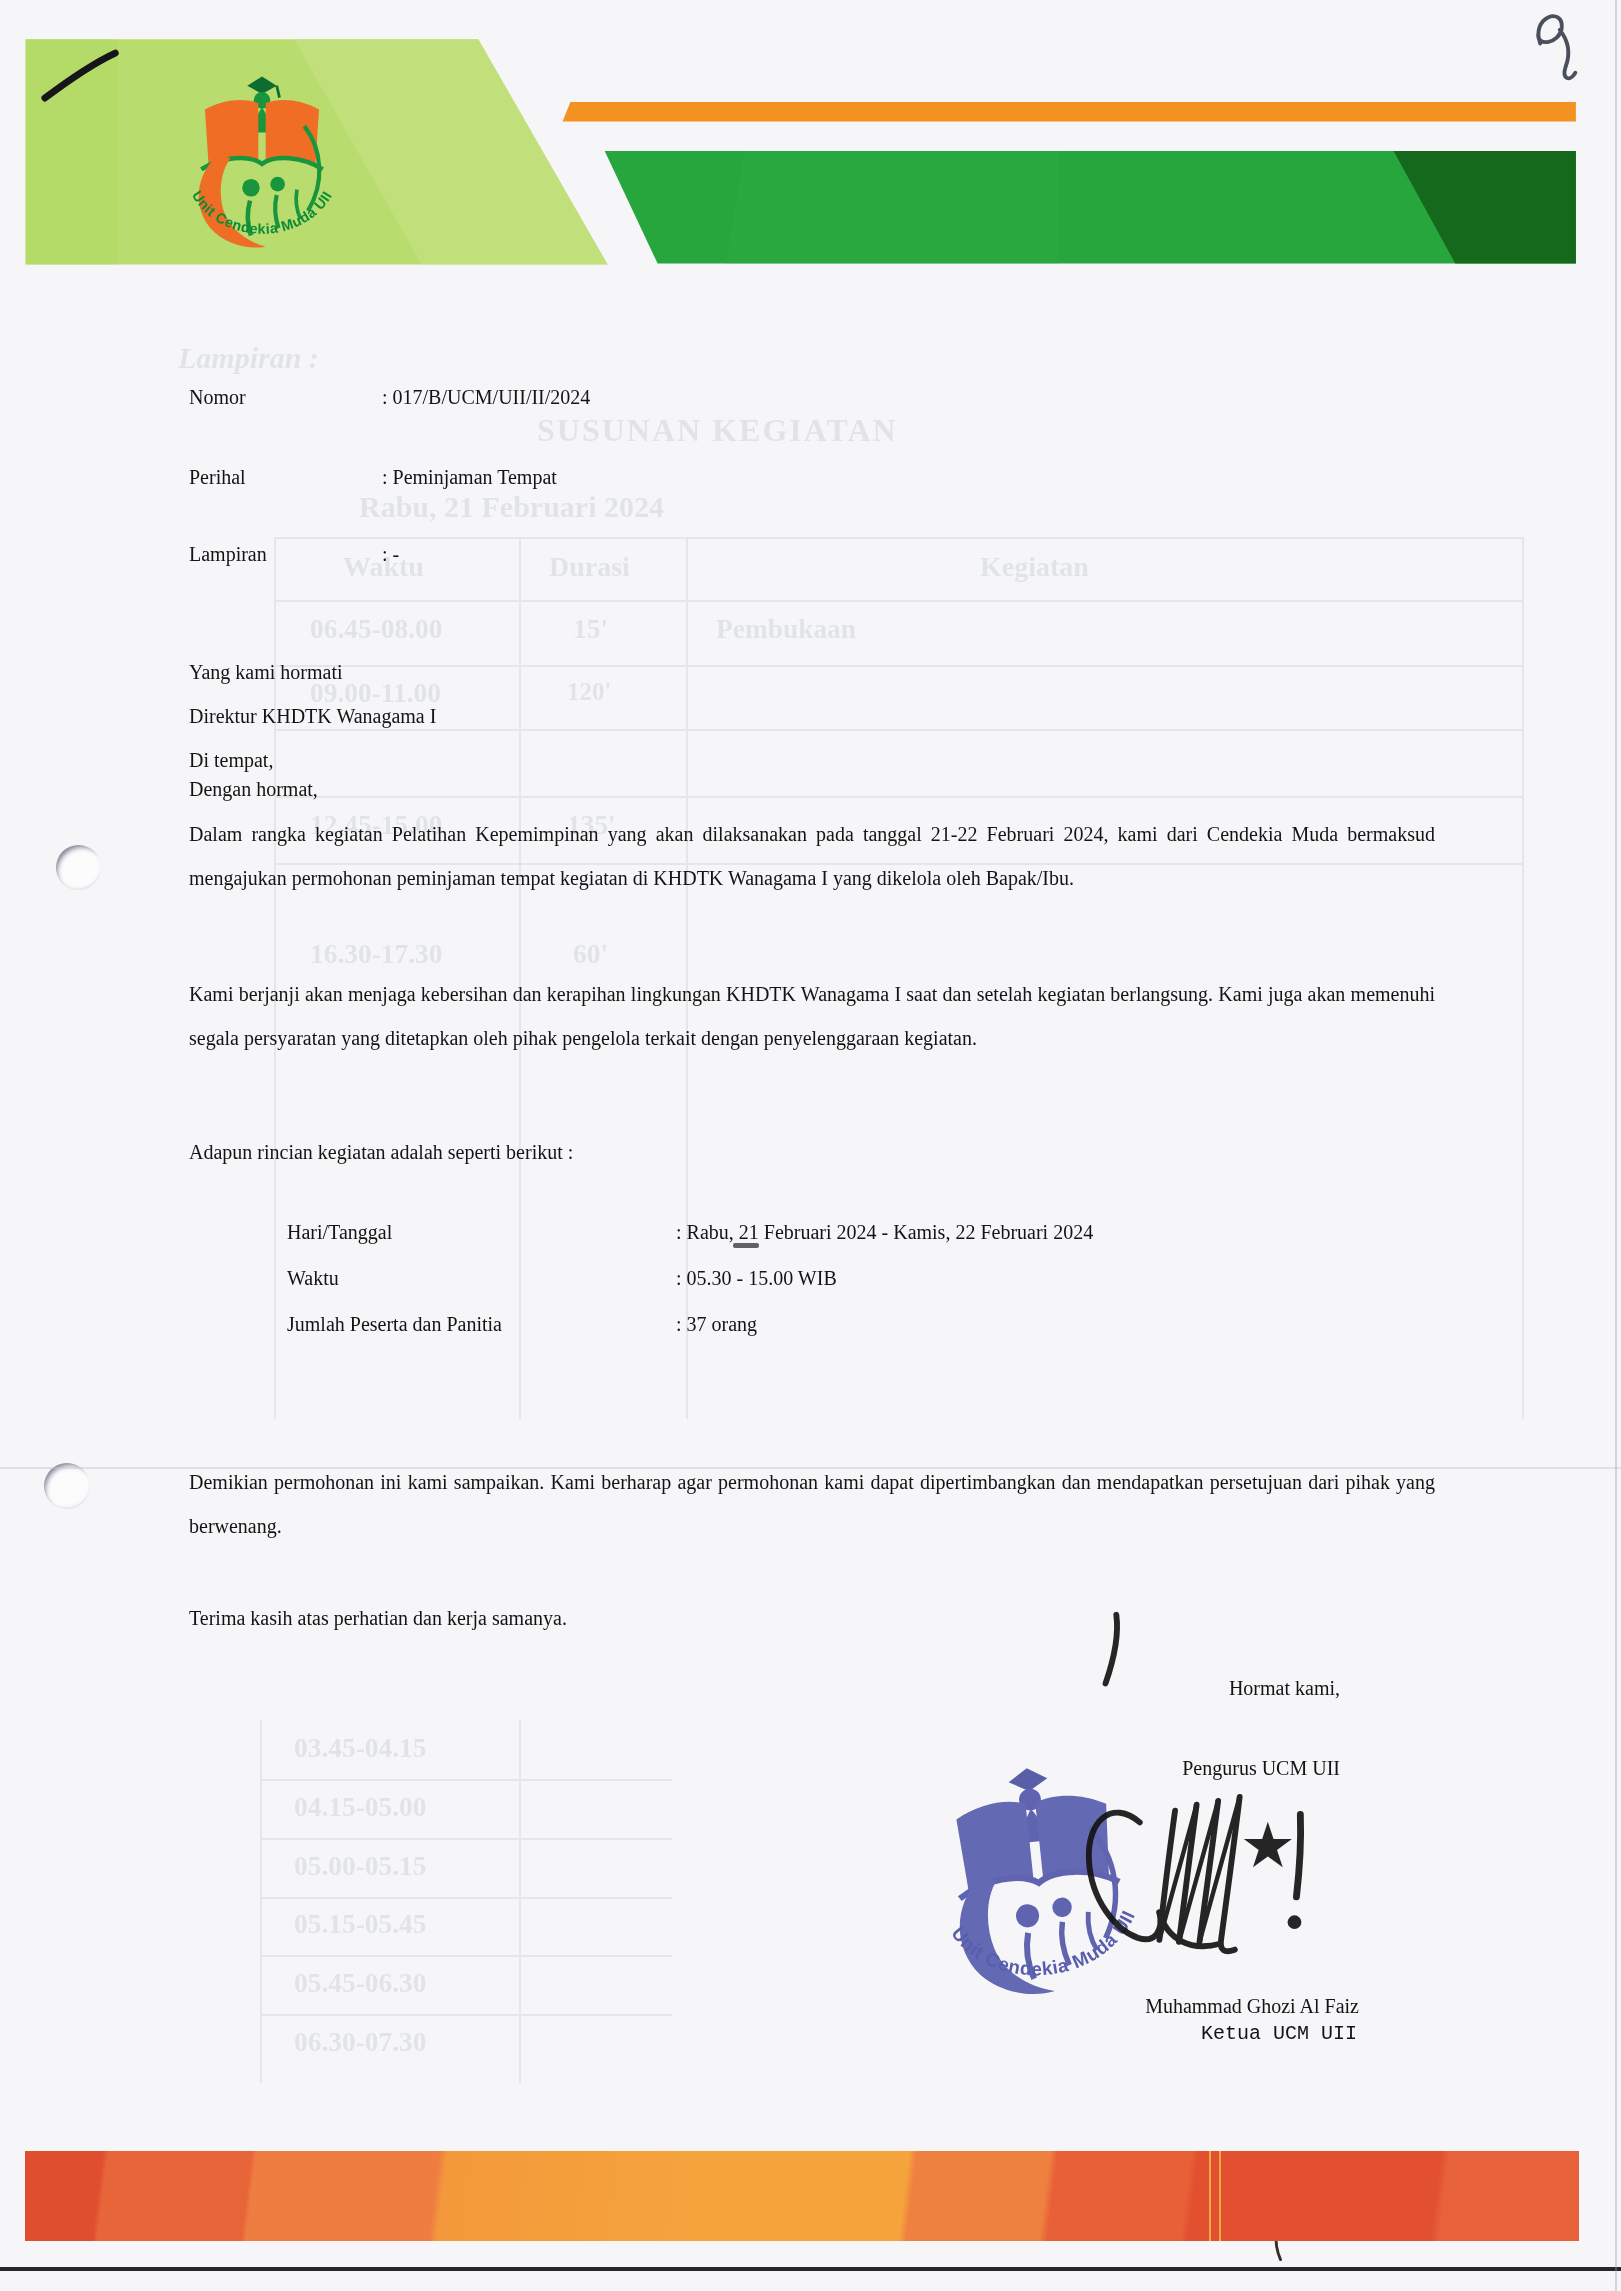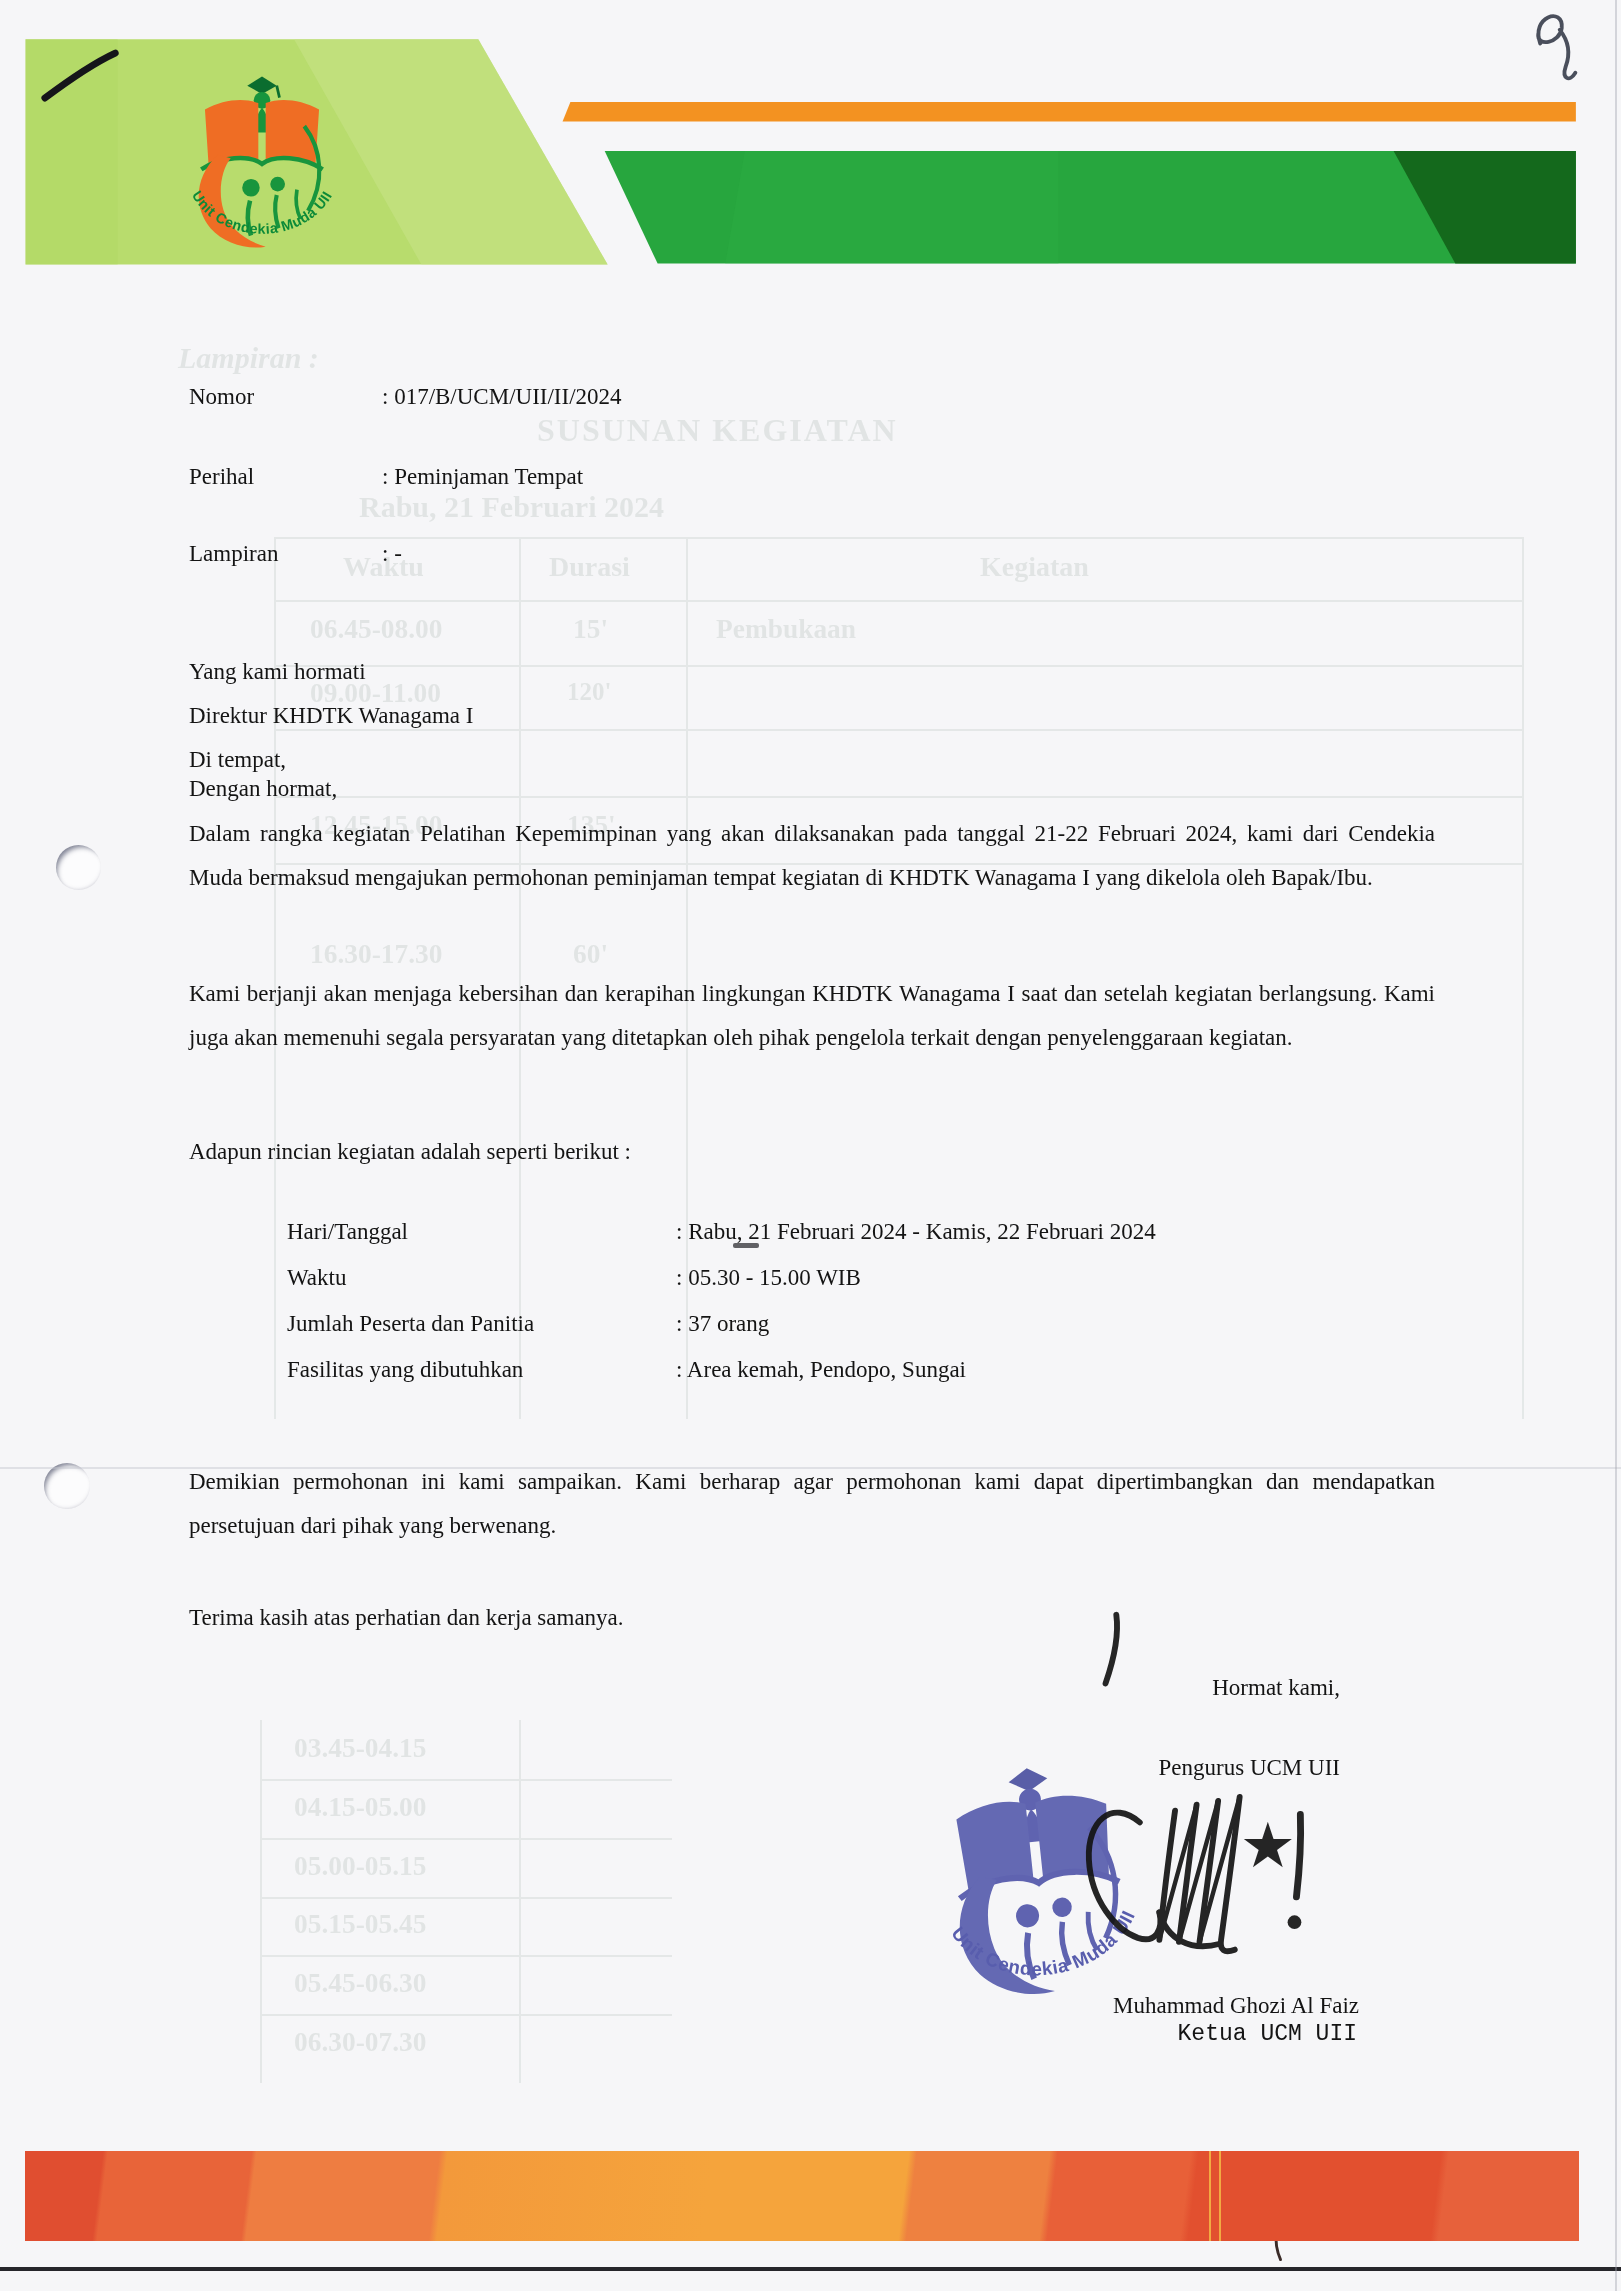--- a/index.html
+++ b/index.html
@@ -20,21 +20,21 @@
   .c-green-s{stroke:#18953d; fill:none;}
   .c-text{fill:#0c8a38; font-family:"Liberation Sans","DejaVu Sans",sans-serif; font-weight:bold; letter-spacing:.5px;}
   
   .stamp-logo{opacity:.8; transform:rotate(-6deg);}
   .stamp-logo .c-orange{fill:#4046a3;}
   .stamp-logo .c-green{fill:#3a3f9f;}
   .stamp-logo .c-green-dark{fill:#333993;}
   .stamp-logo .c-green-s{stroke:#3a3f9f;}
   .stamp-logo .c-text{fill:#31379b;}
   
-  .txt{position:absolute; font-size:23px; line-height:44px;}
+  .txt{position:absolute; font-size:20px; line-height:44px;}
   .meta-label{display:inline-block; width:193px;}
   .det-label{display:inline-block; width:389px;}
   .just{text-align:justify; width:1246px;}
   .right-block{position:absolute; text-align:right;}
   
   .hole{position:absolute; border-radius:50%; background:#fcfcfd;
         box-shadow: inset 3.9px 4.9px 4.9px -2.9px rgba(60,65,90,.65), inset -1px -2.9px 3.9px -2.9px rgba(150,150,165,.5);}
   .crease{position:absolute; left:0; width:1621px; height:2px; background:rgba(195,198,206,.45);}
   .footer-band{position:absolute; left:24.5px; top:2151px; width:1554px; height:90px;
     background:linear-gradient(97deg,
@@ -169,23 +169,20 @@
   <div class="txt" style="left:287px; top:1209px; line-height:46px;">
     <div>
       <span class="det-label">Hari/Tanggal</span><span>: Rabu, 21 Februari 2024 - Kamis, 22 Februari 2024</span>
     </div>
     <div>
       <span class="det-label">Waktu</span><span>: 05.30 - 15.00 WIB</span>
     </div>
     <div>
       <span class="det-label">Jumlah Peserta dan Panitia</span><span>: 37 orang</span>
     </div>
-    <div>
-      <span class="det-label">Fasilitas yang dibutuhkan</span><span>: Area kemah, Pendopo, Sungai</span>
-    </div>
   </div>
 
   <div style="position:absolute; left:733px; top:1243px; width:25.5px; height:4.9px; background:#3c3c40; border-radius:2px; opacity:.8;"></div>
 
   <div class="txt just" style="left:189px; top:1460px;">Demikian permohonan ini kami sampaikan. Kami berharap agar permohonan kami dapat dipertimbangkan dan mendapatkan persetujuan dari pihak yang berwenang.</div>
 
   <div class="txt" style="left:189px; top:1596px;">Terima kasih atas perhatian dan kerja samanya.</div>
 
   <div class="txt right-block" style="right:281px; top:1666px;">Hormat kami,</div>
   <div class="txt right-block" style="right:281px; top:1746px;">Pengurus UCM UII</div>

